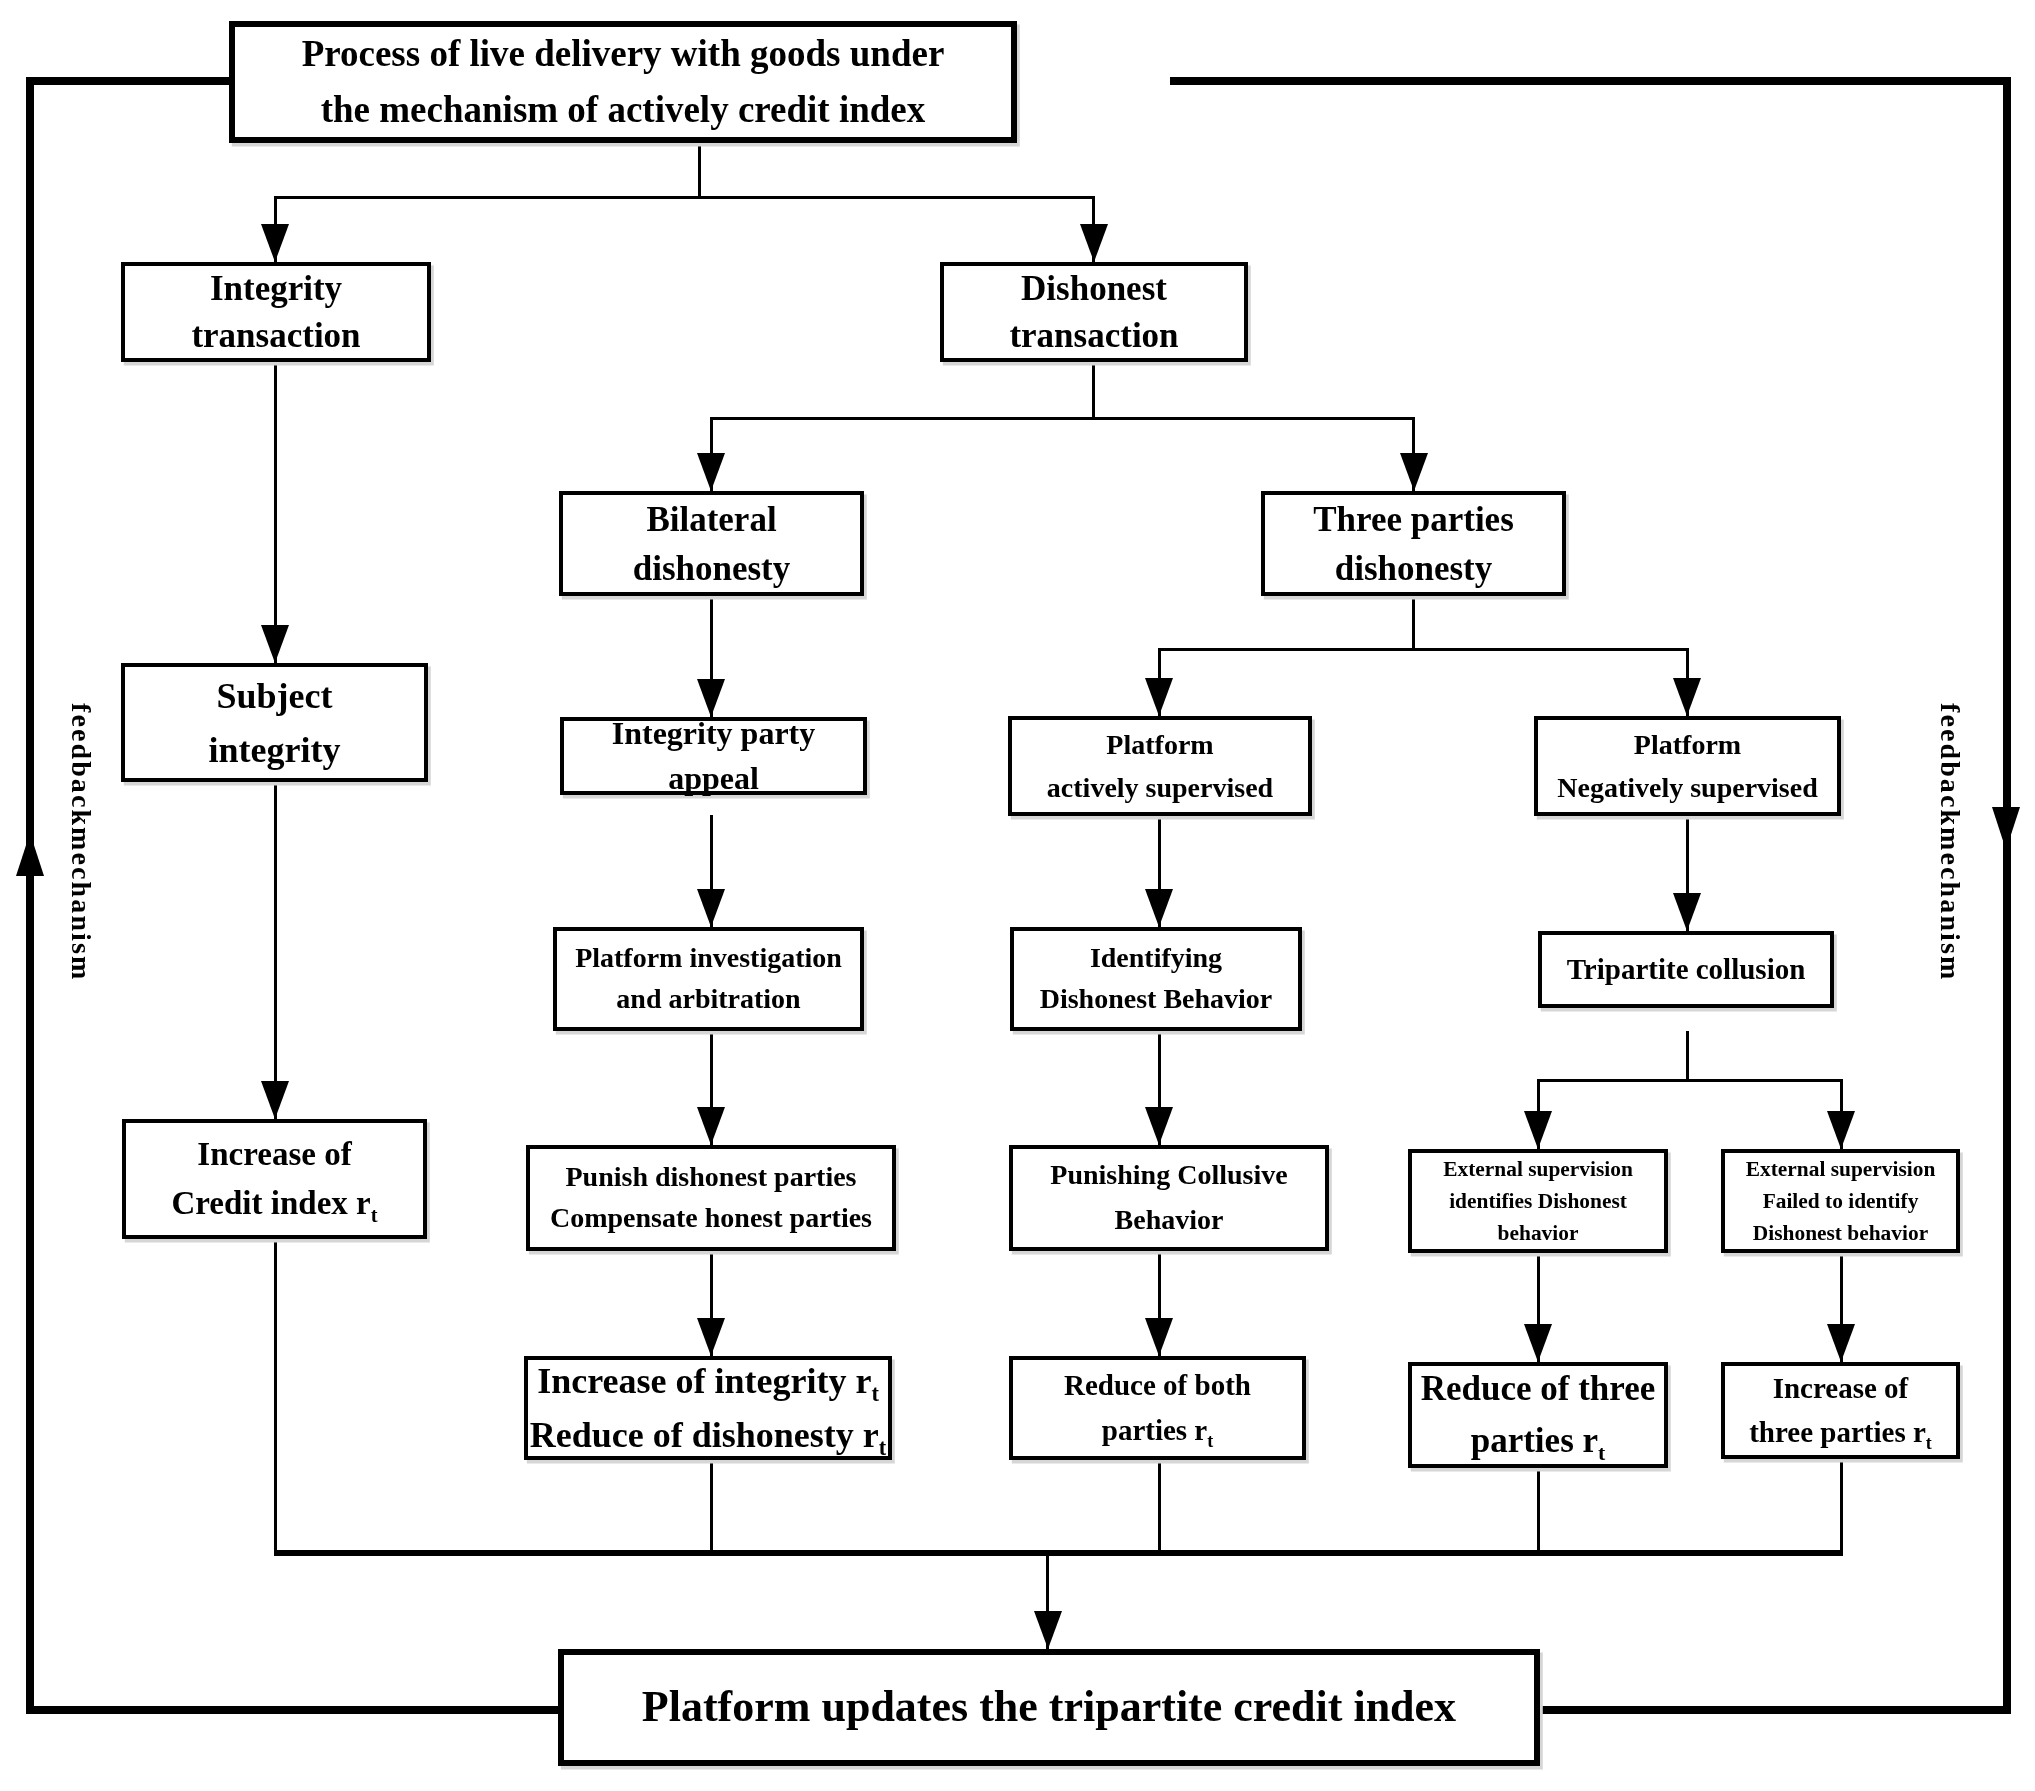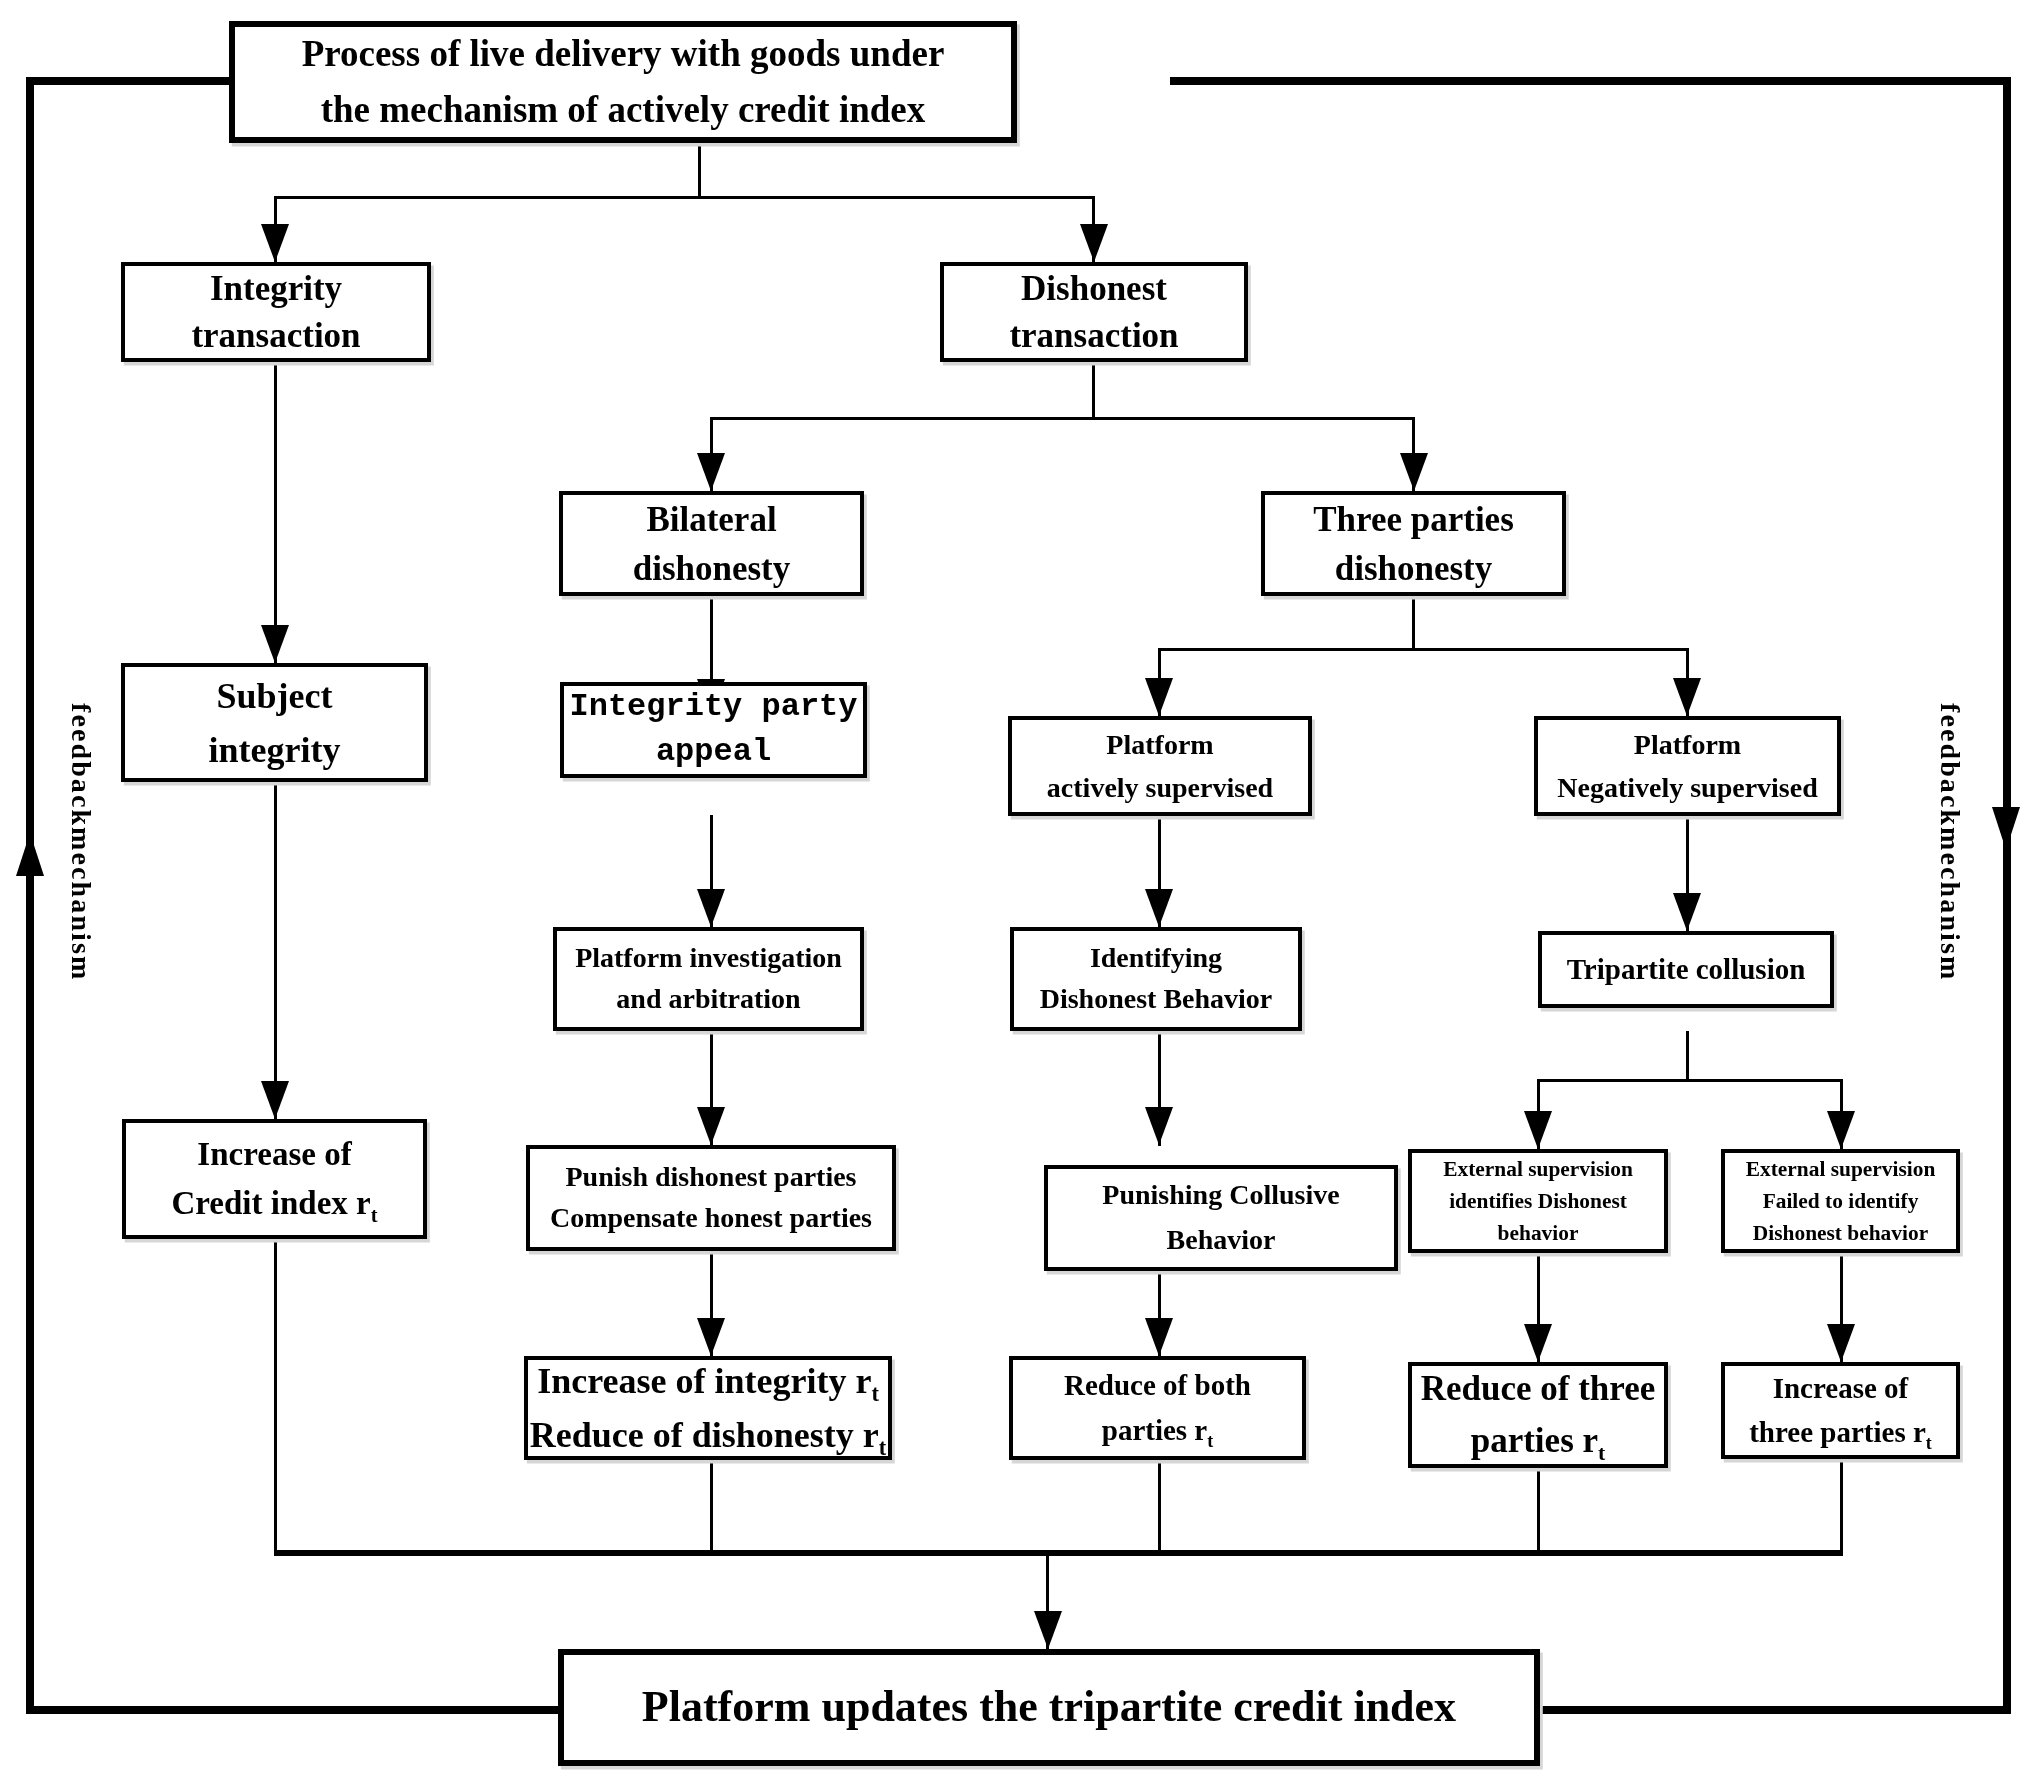--- a/index.html
+++ b/index.html
@@ -128,21 +128,21 @@
   <div class="box" style="left:1261px;top:491px;width:305px;height:105px;font-size:35px;line-height:1.4;">
     <div class="ln">Three parties</div>
     <div class="ln">dishonesty</div>
   </div>
 
   <div class="box" style="left:121px;top:663px;width:307px;height:119px;font-size:36px;line-height:1.5;">
     <div class="ln">Subject</div>
     <div class="ln">integrity</div>
   </div>
 
-  <div class="box" style="left:560px;top:682px;width:307px;height:96px;font-size:32px;line-height:1.4;font-family:Liberation Mono, monospace;">
+  <div class="box" style="left:560px;top:717px;width:307px;height:78px;font-size:32px;line-height:1.4;">
     <div class="ln">Integrity party</div>
     <div class="ln">appeal</div>
   </div>
 
   <div class="box" style="left:1008px;top:716px;width:304px;height:100px;font-size:28px;line-height:1.55;">
     <div class="ln">Platform</div>
     <div class="ln">actively supervised</div>
   </div>
 
   <div class="box" style="left:1534px;top:716px;width:307px;height:100px;font-size:28px;line-height:1.55;">
@@ -162,21 +162,21 @@
 
   <div class="box" style="left:1538px;top:931px;width:296px;height:77px;font-size:29px;">
     <div class="ln">Tripartite collusion</div>
   </div>
 
   <div class="box" style="left:526px;top:1145px;width:370px;height:106px;font-size:28px;line-height:1.45;">
     <div class="ln">Punish dishonest parties</div>
     <div class="ln">Compensate honest parties</div>
   </div>
 
-  <div class="box" style="left:1044px;top:1145px;width:354px;height:106px;font-size:28px;line-height:1.6;margin-top:20px;">
+  <div class="box" style="left:1009px;top:1145px;width:320px;height:106px;font-size:28px;line-height:1.6;">
     <div class="ln">Punishing Collusive</div>
     <div class="ln">Behavior</div>
   </div>
 
   <div class="box" style="left:1408px;top:1149px;width:260px;height:104px;font-size:21.4px;line-height:1.5;">
     <div class="ln">External supervision</div>
     <div class="ln">identifies Dishonest</div>
     <div class="ln">behavior</div>
   </div>
 

